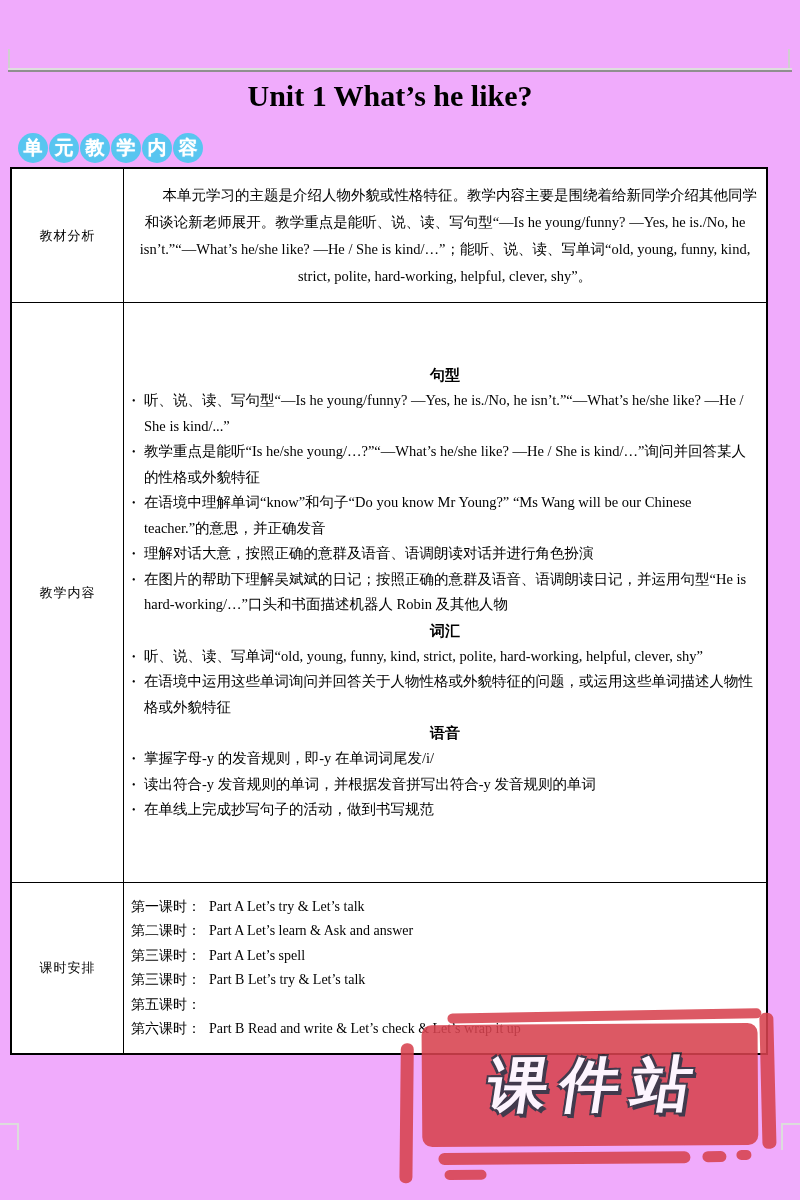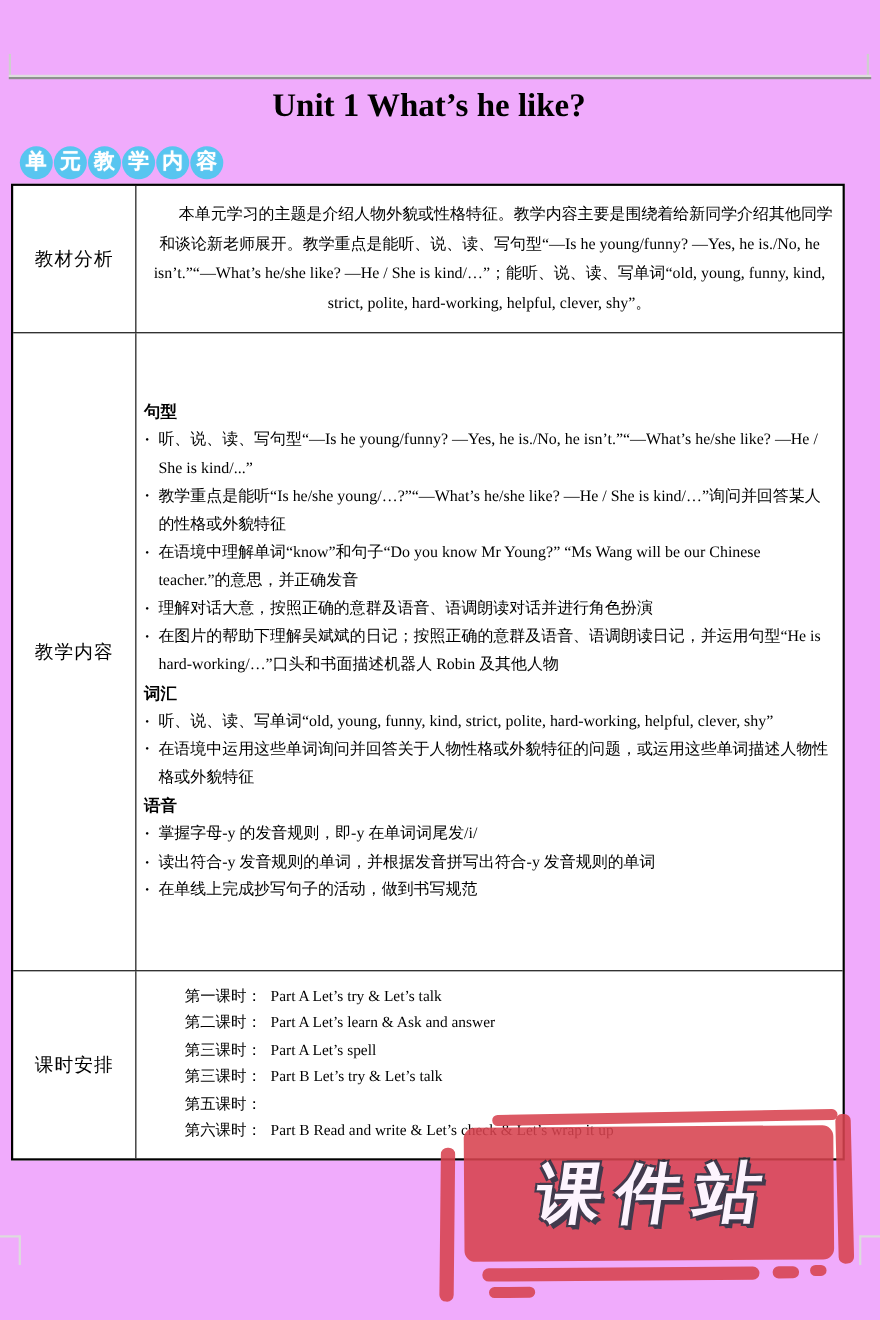--- a/index.html
+++ b/index.html
@@ -32,34 +32,34 @@
              margin-right:1px; text-shadow:0 0 1px rgba(255,255,255,.8); }
 
   
   .tbl { position:absolute; left:10px; top:167px; width:758px;
          border:2.5px solid #000; background:#fff; }
   .trow { display:flex; }
   .trow + .trow { border-top:1.5px solid #000; }
   .r1 { height:133px; } .r2 { height:580px; } .r3 { height:171px; }
   .lblcell { width:112px; flex:none; border-right:1.5px solid #000;
              display:flex; align-items:center; justify-content:center;
-             font-family:"Liberation Sans", sans-serif; font-size:17px;
+             font-family:"Liberation Sans", sans-serif; font-size:13px;
              letter-spacing:1px; }
   .ccell { flex:1; padding:0 7px; display:flex; flex-direction:column;
            justify-content:center; min-width:0; }
 
   .para { font-size:14.5px; line-height:27px; text-indent:2.05em;text-align:center; }
 
   .sec-h { font-family:"Liberation Sans", sans-serif; font-weight:bold;
-           font-size:15px; line-height:26px; }
+           font-size:15px; line-height:26px;text-align:center; }
   .bullet { position:relative; padding-left:13px; font-size:14.5px; line-height:25.5px; }
   .bdot { position:absolute; left:1px; top:0; font-size:10px; line-height:25.5px; }
 
   .sched { display:flex; font-size:14px; line-height:24.5px; }
-  .sched-p { width:78px; flex:none;margin-left:37px; }
+  .sched-p { width:78px; flex:none; }
   .sched-a { flex:1; }
 
   
   .stamp { position:absolute; left:398px; top:1006px; width:390px; height:180px;
            opacity:.88; transform:rotate(-.4deg); }
   .st { position:absolute; background:#D8434F; border-radius:6px; }
   .stamp-main { position:absolute; left:24px; top:18px; width:336px; height:122px;
                 background:#D8434F; border-radius:10px;
                 display:flex; align-items:center; justify-content:center; }
   .st-top    { left:50px;  top:5px;   width:314px; height:10px; transform:rotate(-.6deg); }

